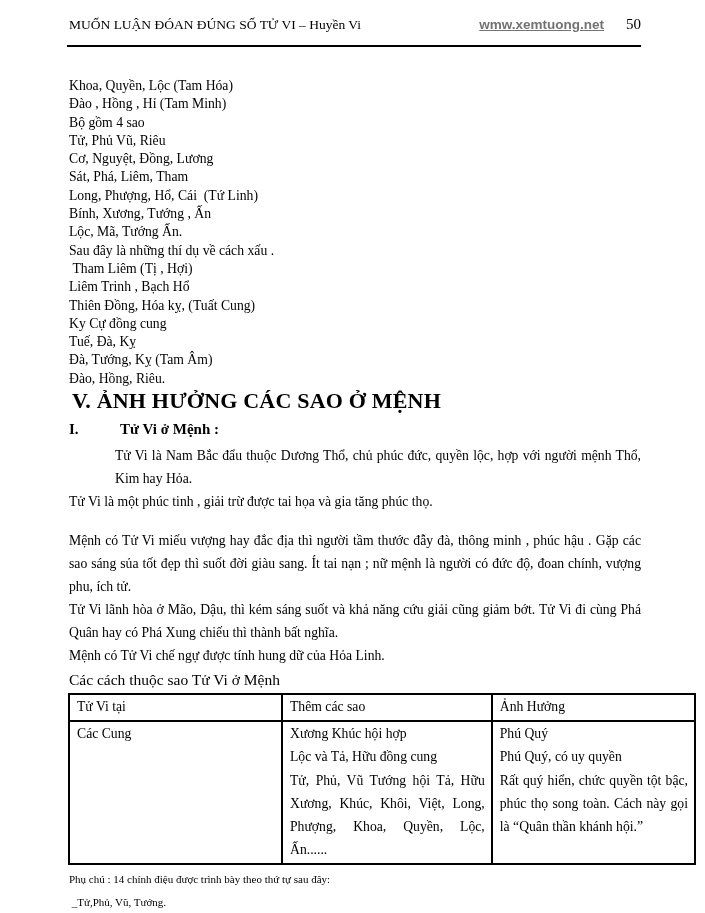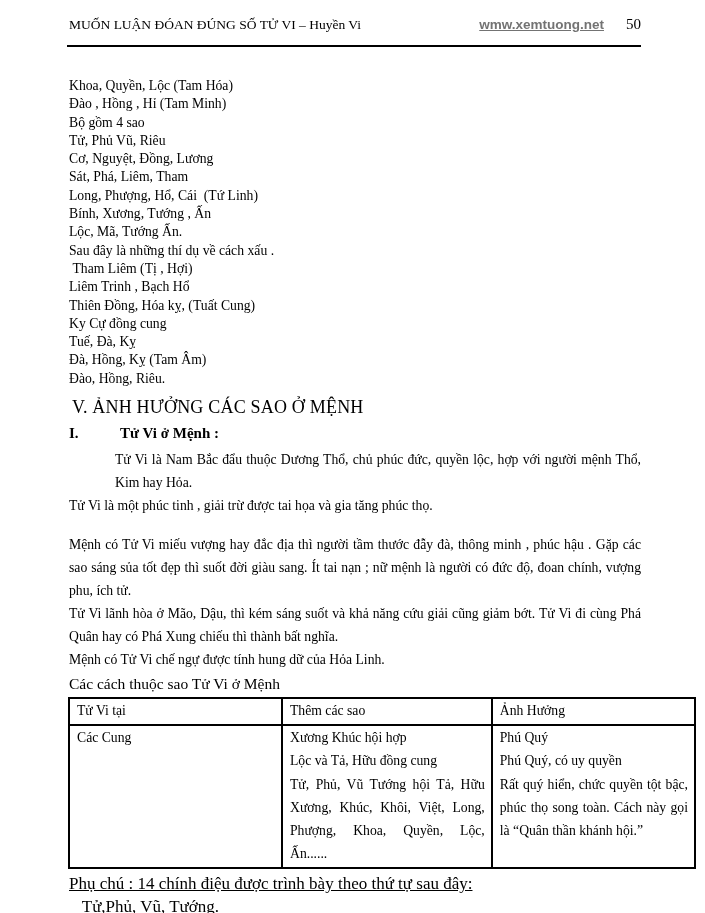--- a/index.html
+++ b/index.html
@@ -24,21 +24,21 @@
     color:#737373; text-decoration:underline;
   }
   .page-num { font-size:15px; }
   .hdr-rule { border:none; border-top:2px solid #000; margin-top:12px; }
 
   
   .star-list { margin-top:30px; font-size:13.7px; line-height:18.3px; padding-left:2px; }
   .star-list div { white-space:pre-wrap; }
 
   
-  .sec-heading { margin-top:9px; padding-left:5px; font-size:18px; font-weight:normal; letter-spacing:0.2px; }
+  .sec-heading { padding-left:5px; font-size:22px; font-weight:bold; letter-spacing:0.2px; }
   .sub-heading { margin-top:7px; font-size:15px; font-weight:bold; display:flex; padding-left:2px; }
   .sub-num { display:inline-block; width:51px; }
 
   
   .para {
     font-size:13.7px; line-height:23px; text-align:justify;
     padding-left:2px;
   }
   .spacer { height:16px; }
 
@@ -52,21 +52,21 @@
     vertical-align:top;
     font-size:13.7px; line-height:23.2px;
     padding:0 6px 2px 7px;
   }
   td.c1 { width:196px; }
   td.c2 { width:193px; }
   td.c3 { width:187px; }
   .cell-just { text-align:justify; }
 
   
-  .note { margin-top:3px; font-size:17px; line-height:23px; padding-left:2px; white-space:pre-wrap;text-decoration:underline; }
+  .note { margin-top:3px; font-size:11px; line-height:23px; padding-left:2px; white-space:pre-wrap; }
 </style>
 </head>
 <body>
 
 <div class="page">
 
   <div class="hdr">
     <span>MUỐN LUẬN ĐÓAN ĐÚNG SỐ TỬ VI – Huyền Vi</span>
     <span class="hdr-right">
       <span class="site-link">wmw.xemtuong.net</span>
@@ -84,21 +84,21 @@
     <div>Sát, Phá, Liêm, Tham</div>
     <div>Long, Phượng, Hổ, Cái  (Tứ Linh)</div>
     <div>Bính, Xương, Tướng , Ấn</div>
     <div>Lộc, Mã, Tướng Ấn.</div>
     <div>Sau đây là những thí dụ về cách xấu .</div>
     <div> Tham Liêm (Tị , Hợi)</div>
     <div>Liêm Trinh , Bạch Hổ</div>
     <div>Thiên Đồng, Hóa kỵ, (Tuất Cung)</div>
     <div>Ky Cự đồng cung</div>
     <div>Tuế, Đà, Kỵ</div>
-    <div>Đà, Hồng, Kỵ (Tam Âm)</div>
+    <div>Đà, Tướng, Kỵ (Tam Âm)</div>
     <div>Đào, Hồng, Riêu.</div>
   </div>
 
   <div class="sec-heading">V. ẢNH HƯỞNG CÁC SAO Ở MỆNH</div>
 
   <div class="sub-heading">
     <span class="sub-num">I.</span>
     <span>Tử Vi ở Mệnh :</span>
   </div>
 

